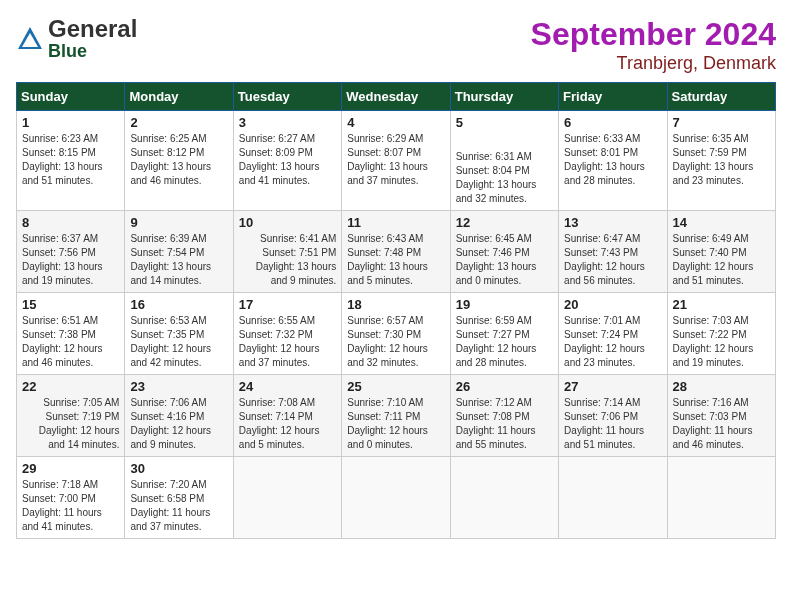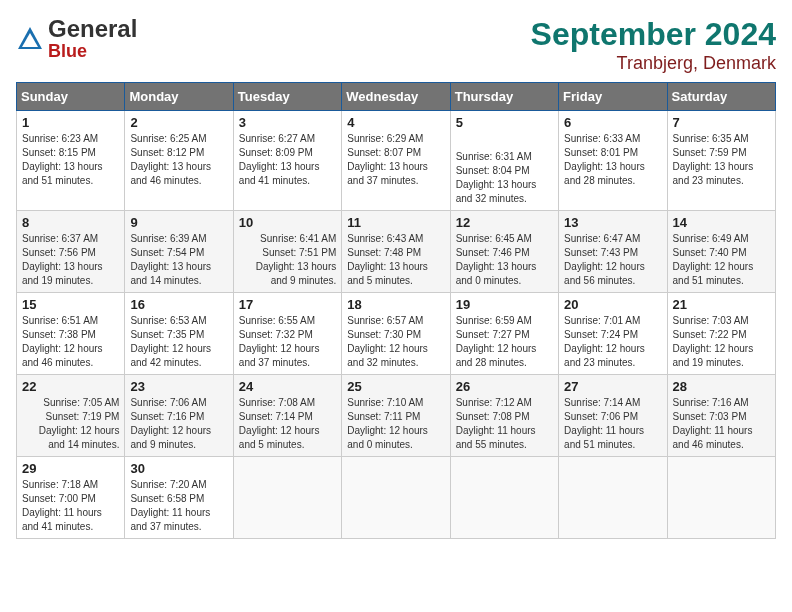--- a/index.html
+++ b/index.html
@@ -26,45 +26,45 @@
       line-height: 1.1;
     }
     .logo-general {
       font-size: 24px;
       font-weight: bold;
       color: #333;
     }
     .logo-blue {
       font-size: 18px;
       font-weight: bold;
-      color: #b91c1c;
+      color: #14532d;
     }
     .logo-icon {
       width: 28px;
       height: 28px;
       margin-right: 4px;
     }
     .title-block {
       text-align: right;
     }
     .month-title {
       font-size: 32px;
       font-weight: bold;
-      color: #0f766e;
+      color: #a21caf;
     }
     .location {
       font-size: 18px;
       color: #7f1d1d;
     }
     table {
       width: 100%;
       border-collapse: collapse;
     }
     thead tr th {
-      background: #737373;
+      background: #14532d;
       color: #fff;
       font-size: 13px;
       font-weight: bold;
       padding: 6px 4px;
       text-align: left;
       border: 1px solid #1a5a9a;
     }
     tbody tr td {
       vertical-align: top;
       border: 1px solid #ccc;
@@ -284,21 +284,21 @@
         <td>
           <span class="day-number">22</span>
           <div class="day-info" style="white-space: pre-line; text-align: right;">Sunrise: 7:05 AM
 Sunset: 7:19 PM
 Daylight: 12 hours
 and 14 minutes.</div>
         </td>
         <td>
           <span class="day-number">23</span>
           <div class="day-info" style="white-space: pre-line;">Sunrise: 7:06 AM
-Sunset: 7:16 PM
+Sunset: 4:16 PM
 Daylight: 12 hours
 and 9 minutes.</div>
         </td>
         <td>
           <span class="day-number">24</span>
           <div class="day-info" style="white-space: pre-line;">Sunrise: 7:08 AM
 Sunset: 7:14 PM
 Daylight: 12 hours
 and 5 minutes.</div>
         </td>

